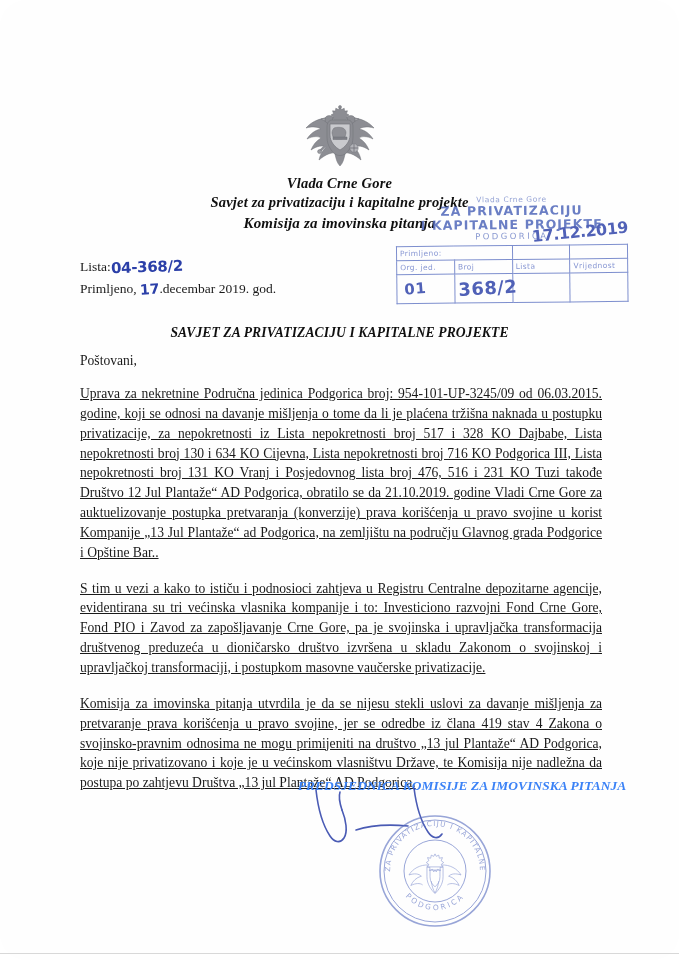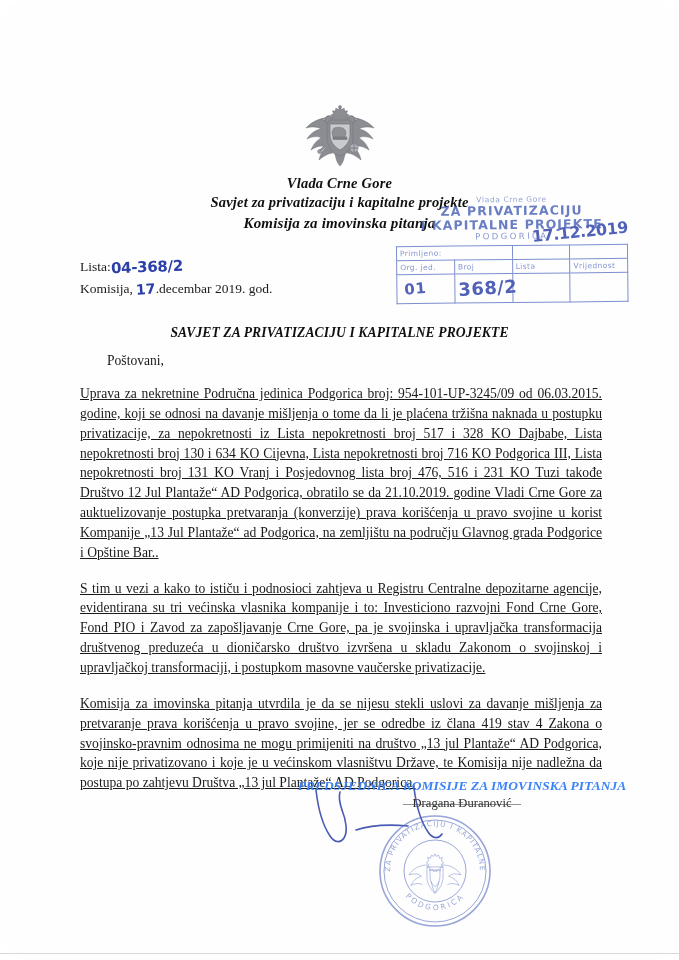--- a/index.html
+++ b/index.html
@@ -168,21 +168,20 @@
     letter-spacing: .1px;
     color: #101010;
   }
 
   
   .salutation {
     position: absolute;
     left: 80px;
     top: 353px;
     font-size: 13.6px;
-    margin-left: 27px;
   }
   .body-text {
     position: absolute;
     left: 80px;
     top: 384px;
     width: 522px;
     font-size: 13.6px;
     line-height: 1.46;
     text-align: justify;
     text-justify: inter-word;
@@ -321,41 +320,37 @@
         </tr>
       </tbody>
     </table>
   </div>
 
   <div class="refblock">
     <div>
       <span>Lista:</span><span class="hand-broj-inline">04-368/2</span>
     </div>
     <div>
-      <span>Komisija,</span>
+      <span>Primljeno,</span>
       <span class="hand-day">17</span><span>.decembar 2019. god.</span>
     </div>
   </div>
 
   <div class="addressee">SAVJET ZA PRIVATIZACIJU I KAPITALNE PROJEKTE</div>
 
   <div class="salutation">Poštovani,</div>
 
   <div class="body-text">
     <p>Uprava za nekretnine Područna jedinica Podgorica broj: 954-101-UP-3245/09 od 06.03.2015. godine, koji se odnosi na davanje mišljenja o tome da li je plaćena tržišna naknada u postupku privatizacije, za nepokretnosti iz Lista nepokretnosti broj 517 i 328 KO Dajbabe, Lista nepokretnosti broj 130 i 634 KO Cijevna, Lista nepokretnosti broj 716 KO Podgorica III, Lista nepokretnosti broj 131 KO Vranj i Posjedovnog lista broj 476, 516 i 231 KO Tuzi takođe Društvo 12 Jul Plantaže“ AD Podgorica, obratilo se da 21.10.2019. godine Vladi Crne Gore za auktuelizovanje postupka pretvaranja (konverzije) prava korišćenja u pravo svojine u korist Kompanije „13 Jul Plantaže“ ad Podgorica, na zemljištu na području Glavnog grada Podgorice i Opštine Bar..</p>
     <p>S tim u vezi a kako to ističu i podnosioci zahtjeva u Registru Centralne depozitarne agencije, evidentirana su tri većinska vlasnika kompanije i to: Investiciono razvojni Fond Crne Gore, Fond PIO i Zavod za zapošljavanje Crne Gore, pa je svojinska i upravljačka transformacija društvenog preduzeća u dioničarsko društvo izvršena u skladu Zakonom o svojinskoj i upravljačkoj transformaciji, i postupkom masovne vaučerske privatizacije.</p>
     <p>Komisija za imovinska pitanja utvrdila je da se nijesu stekli uslovi za davanje mišljenja za pretvaranje prava korišćenja u pravo svojine, jer se odredbe iz člana 419 stav 4 Zakona o svojinsko-pravnim odnosima ne mogu primijeniti na društvo „13 jul Plantaže“ AD Podgorica, koje nije privatizovano i koje je u većinskom vlasništvu Države, te Komisija nije nadležna da postupa po zahtjevu Društva „13 jul Plantaže“ AD Podgorica.</p>
   </div>
 
   <div class="signature">
     <div class="sig-title">PREDSJEDNICA KOMISIJE  ZA IMOVINSKA PITANJA</div>
-    <div class="sig-name">
-      <span>Dragana Đuranović</span>
-      <span class="sig-strike"></span>
-    </div>
   </div>
 
   <svg class="sig-ink" viewBox="0 0 190 120" aria-hidden="true">
     <g fill="none" stroke="#2b3fa8" stroke-width="1.6" stroke-linecap="round" opacity="0.85">
       <path d="M20 4 C22 22 26 38 34 50 C38 56 44 58 48 52 C52 46 50 34 46 24"></path>
       <path d="M46 24 C44 18 42 12 44 6"></path>
       <path d="M118 2 C120 18 124 34 132 46 C136 52 142 54 146 48"></path>
       <path d="M60 44 C72 40 90 38 112 40"></path>
     </g>
   </svg>

